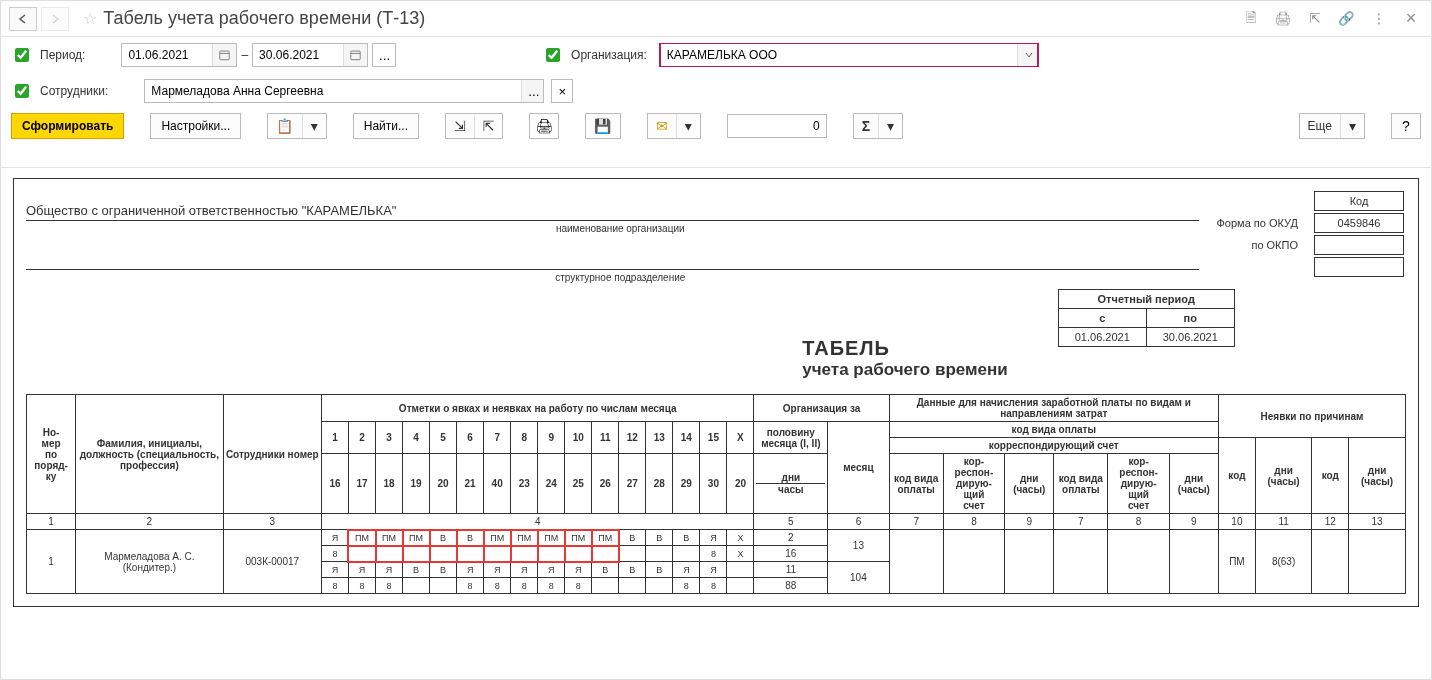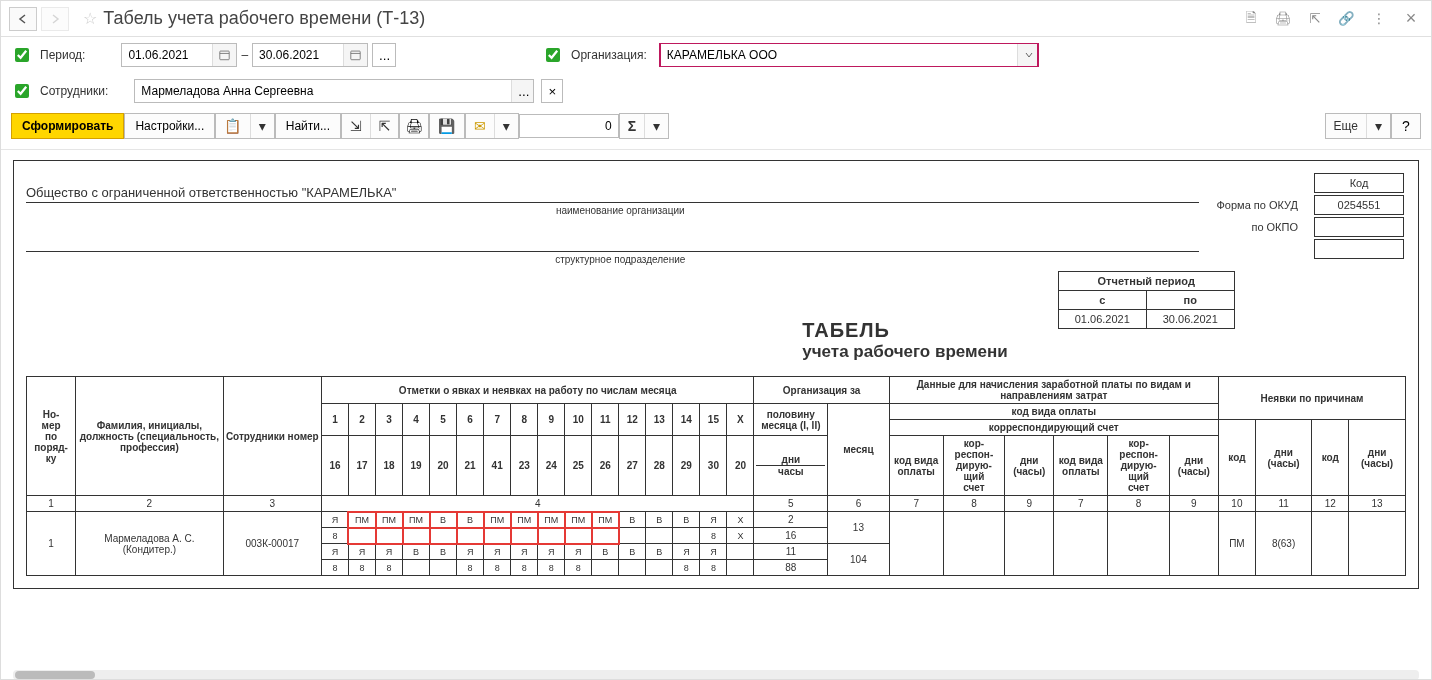--- a/index.html
+++ b/index.html
@@ -99,22 +99,22 @@
     border-left: 1px solid #ddd; background: #f5f5f5; cursor: pointer;
   }
   .emp-clear {
     width: 22px; height: 24px; border: 1px solid #bbb;
     background: #fff; cursor: pointer; margin-left: -1px;
   }
 
   
   .toolbar {
     display: flex; align-items: center;
-    padding: 4px 10px 10px;
-    gap: 0;
+    padding: 4px 10px 28px;
+    gap: 26px;
     border-bottom: 1px solid #e5e5e5;
   }
   .btn {
     height: 26px; padding: 0 10px;
     border: 1px solid #bbb; background: #fcfcfc;
     cursor: pointer; font-size: 12px;
     display: inline-flex; align-items: center; gap: 6px;
   }
   .btn.primary {
     background: #ffd600; border-color: #d4a000; font-weight: 600;
@@ -320,21 +320,21 @@
       <svg width="10" height="10" viewBox="0 0 10 10">
           <path d="M2 3 L5 7 L8 3" stroke="#666" fill="none"></path>
         </svg>
     </button>
   </div>
 </div>
 
 <div class="filter-row">
   <input type="checkbox" class="chk" checked="" style="">
   <span class="lbl">Сотрудники:</span>
-  <div class="emp-field" style="margin-left:14px">
+  <div class="emp-field" style="margin-left:24px">
     <input value="Мармеладова Анна Сергеевна" style="">
     <button class="mini-btn">...</button>
   </div>
   <button class="emp-clear">×</button>
 </div>
 
 <div class="toolbar">
   <button class="btn primary">Сформировать</button>
   <button class="btn">Настройки...</button>
   <div class="combo-btn">
@@ -393,21 +393,21 @@
                 <td>&nbsp;</td>
               </tr>
         </tbody>
           </table>
         <table class="codes-box">
           <tbody>
               <tr>
                 <td class="hd">Код</td>
               </tr>
           <tr>
-                <td>0254551</td>
+                <td>0459846</td>
               </tr>
           <tr>
                 <td></td>
               </tr>
           <tr>
                 <td>&nbsp;</td>
               </tr>
         </tbody>
           </table>
       </div>
@@ -479,21 +479,21 @@
           <th rowspan="2" style="width:30px">код</th>
           <th rowspan="2" style="width:46px">дни<br>(часы)</th>
         </tr>
         <tr>
           <th class="day-col">16</th>
           <th class="day-col">17</th>
           <th class="day-col">18</th>
           <th class="day-col">19</th>
           <th class="day-col">20</th>
           <th class="day-col">21</th>
-          <th class="day-col">41</th>
+          <th class="day-col">40</th>
           <th class="day-col">23</th>
           <th class="day-col">24</th>
           <th class="day-col">25</th>
           <th class="day-col">26</th>
           <th class="day-col">27</th>
           <th class="day-col">28</th>
           <th class="day-col">29</th>
           <th class="day-col">30</th>
           <th class="day-col">20</th>
           <th><span>дни</span><br><span style="border-top:1px solid #333;display:block">часы</span></th>

